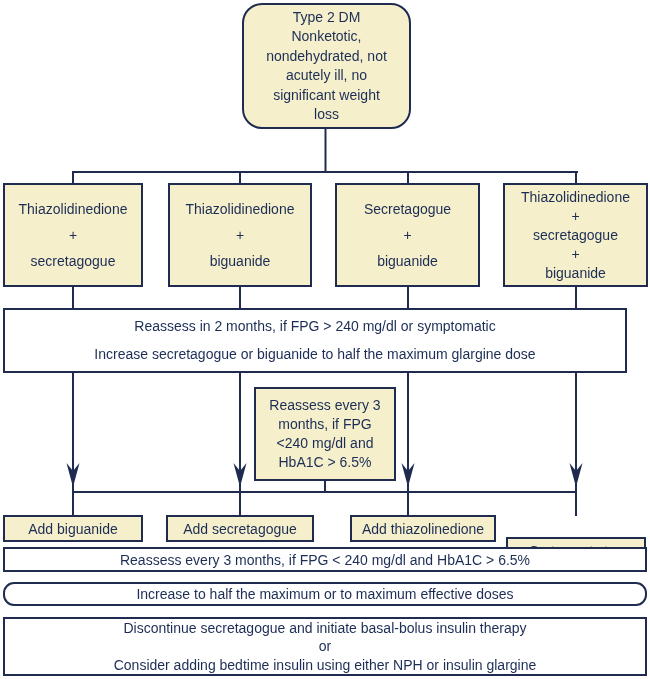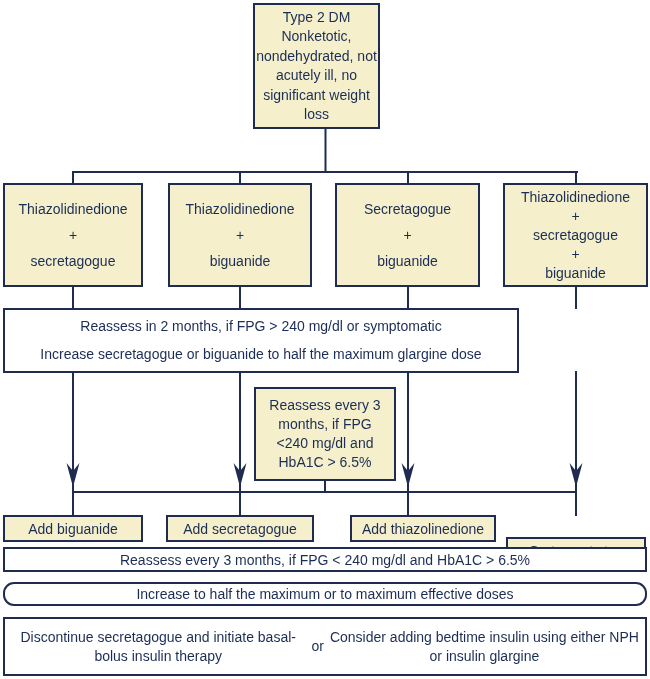--- a/index.html
+++ b/index.html
@@ -28,49 +28,49 @@
     display: flex;
     align-items: center;
     justify-content: center;
     text-align: center;
     white-space: pre-line;
     font-size: 14px;
     color: #1c2d55;
   }
   .white { background: #ffffff; }
 
-  #title-box   { left: 253px; top: 3px;   width: 127px; height: 126px; line-height: 19.5px; }
+  #title-box   { left: 242px; top: 3px;   width: 169px; height: 126px; line-height: 19.5px; border-radius: 20px; }
 
   .therapy     { top: 183px; height: 104px; line-height: 26px; }
   .therapy.tight { line-height: 19px; }
   #therapy-1   { left: 3px;   width: 140px; }
   #therapy-2   { left: 168px; width: 144px; }
   #therapy-3   { left: 335px; width: 145px; }
   #therapy-4   { left: 503px; width: 145px; }
 
   #reassess-2mo {
-    left: 3px; top: 308px; width: 516px; height: 65px;
+    left: 3px; top: 308px; width: 624px; height: 65px;
     flex-direction: column;
     justify-content: space-between;
     padding: 8px 0 9px 0;
   }
 
   #reassess-3mo-small { left: 254px; top: 387px; width: 142px; height: 94px; line-height: 19px; }
 
   .action      { top: 515px; height: 27px; }
   #action-1    { left: 3px;   width: 140px; }
   #action-2    { left: 166px; width: 148px; }
   #action-3    { left: 350px; width: 146px; }
   #action-4    { left: 506px; width: 140px; margin-top: 22px; }
 
   #reassess-3mo-wide { left: 3px; top: 547px; width: 644px; height: 25px; }
   #increase-doses    { left: 3px; top: 582px; width: 644px; height: 24px; border-radius: 11px; }
   #insulin-box {
     left: 3px; top: 617px; width: 644px; height: 59px;
-    flex-direction: row;
+    flex-direction: column;
     justify-content: center;
     line-height: 18.5px;
   }
   .italic { }
 </style>
 </head>
 <body>
 
 <div id="stage">
 

